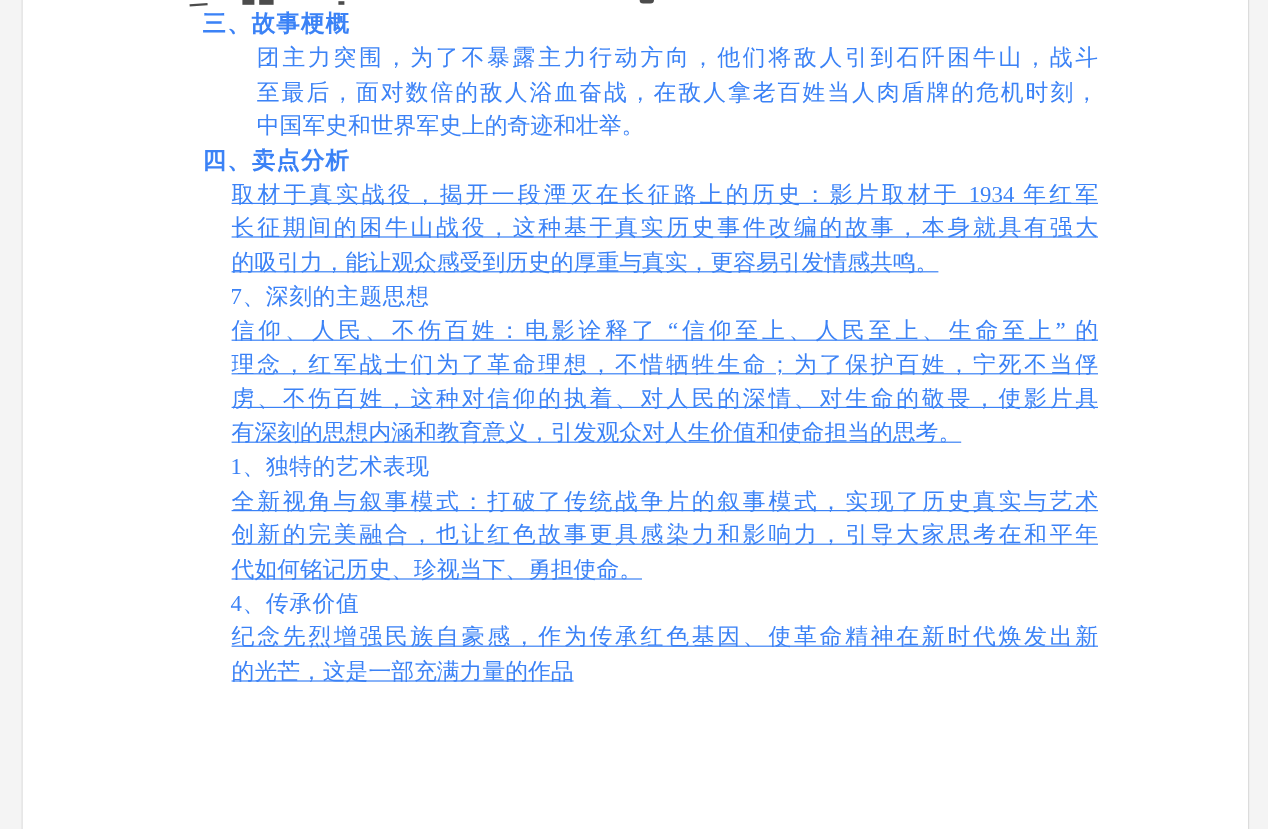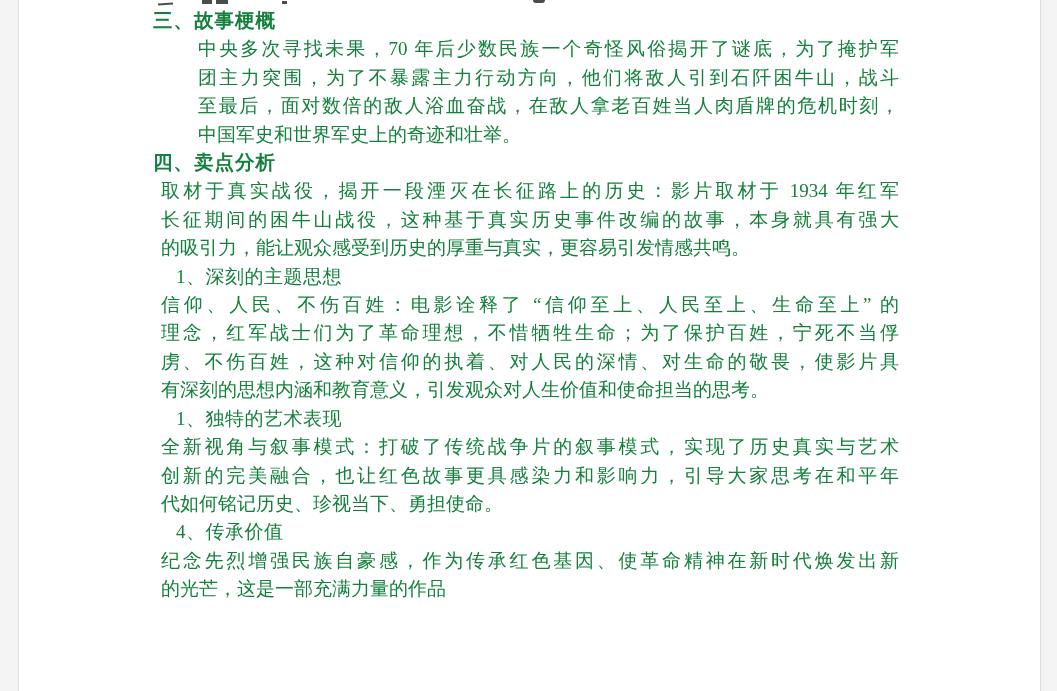--- a/index.html
+++ b/index.html
@@ -9,33 +9,33 @@
     font-family:"Liberation Serif","DejaVu Serif",serif;
   }
   .canvas-strip{position:absolute;top:0;height:691px;background:#f4f4f4;}
   .strip-left{left:0;width:18px;border-right:1px solid #dcdcdc;}
   .strip-right{right:0;width:16px;border-left:1px solid #dcdcdc;}
   .page{
     position:absolute;left:19px;top:0;width:1021px;height:691px;
     background:#ffffff;
   }
   .content{
-    position:absolute;left:134px;top:7px;width:746px;
-    font-size:19px;line-height:28.4px;color:#15803d;
+    position:absolute;left:150px;top:7px;width:746px;
+    font-size:19px;line-height:28.4px;color:#3b82f6;
   }
   .h1{
     font-weight:bold;font-size:19.5px;line-height:28.4px;
     letter-spacing:1px;white-space:nowrap;
   }
   .h2{
     margin-left:23px;line-height:28.4px;white-space:nowrap;letter-spacing:0.5px;
   }
   .para{}
   .indent-2{margin-left:45px;}
-  .indent-1{margin-left:8px;}
+  .indent-1{margin-left:24px;text-decoration:underline;}
   .line{
     line-height:28.4px;white-space:nowrap;
     text-align:justify;text-align-last:justify;
   }
   .line.last{text-align:center;text-align-last:left;}
   
   .remnants{position:absolute;left:0;top:0;width:1057px;height:6px;overflow:hidden;}
   .frag{position:absolute;background:#2d2d2d;opacity:.85;}
   .frag1{left:158px;top:3px;width:15px;height:2px;transform:rotate(-4deg);}
   .frag2{left:202px;top:0;width:10px;height:4px;}
@@ -46,32 +46,31 @@
 </head>
 <body>
 
 <div class="canvas-strip strip-left"></div>
 <div class="canvas-strip strip-right"></div>
 
 <div class="page">
   <div class="content">
       <div class="h1">三、故事梗概</div>
       <div class="para indent-2">
-        <div class="line">中央多次寻找未果，70 年后少数民族一个奇怪风俗揭开了谜底，为了掩护军</div>
         <div class="line">团主力突围，为了不暴露主力行动方向，他们将敌人引到石阡困牛山，战斗</div>
         <div class="line">至最后，面对数倍的敌人浴血奋战，在敌人拿老百姓当人肉盾牌的危机时刻，</div>
         <div class="line last">中国军史和世界军史上的奇迹和壮举。</div>
       </div>
       <div class="h1">四、卖点分析</div>
       <div class="para indent-1">
         <div class="line">取材于真实战役，揭开一段湮灭在长征路上的历史：影片取材于 1934 年红军</div>
         <div class="line">长征期间的困牛山战役，这种基于真实历史事件改编的故事，本身就具有强大</div>
         <div class="line last">的吸引力，能让观众感受到历史的厚重与真实，更容易引发情感共鸣。</div>
       </div>
-      <div class="h2">1、深刻的主题思想</div>
+      <div class="h2">7、深刻的主题思想</div>
       <div class="para indent-1">
         <div class="line">信仰、人民、不伤百姓：电影诠释了 “信仰至上、人民至上、生命至上” 的</div>
         <div class="line">理念，红军战士们为了革命理想，不惜牺牲生命；为了保护百姓，宁死不当俘</div>
         <div class="line">虏、不伤百姓，这种对信仰的执着、对人民的深情、对生命的敬畏，使影片具</div>
         <div class="line last">有深刻的思想内涵和教育意义，引发观众对人生价值和使命担当的思考。</div>
       </div>
       <div class="h2">1、独特的艺术表现</div>
       <div class="para indent-1">
         <div class="line">全新视角与叙事模式：打破了传统战争片的叙事模式，实现了历史真实与艺术</div>
         <div class="line">创新的完美融合，也让红色故事更具感染力和影响力，引导大家思考在和平年</div>

